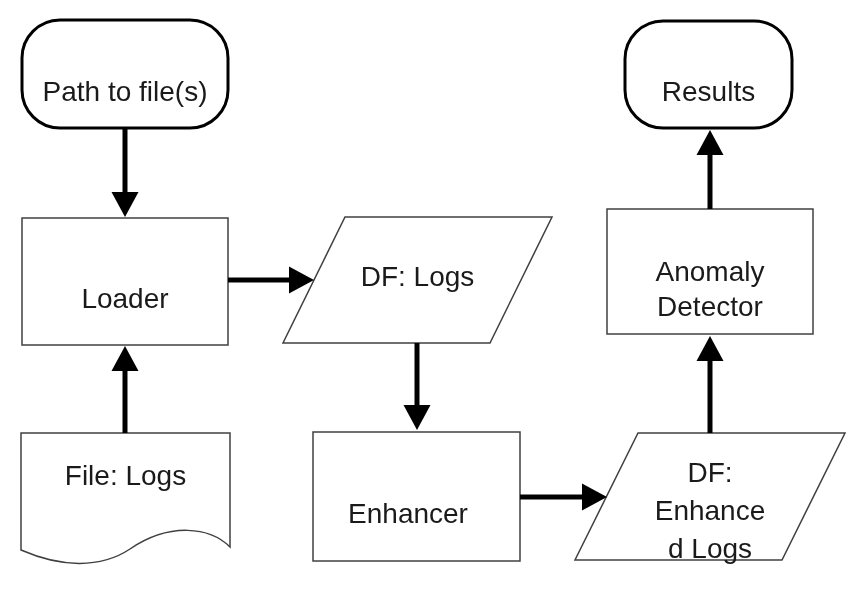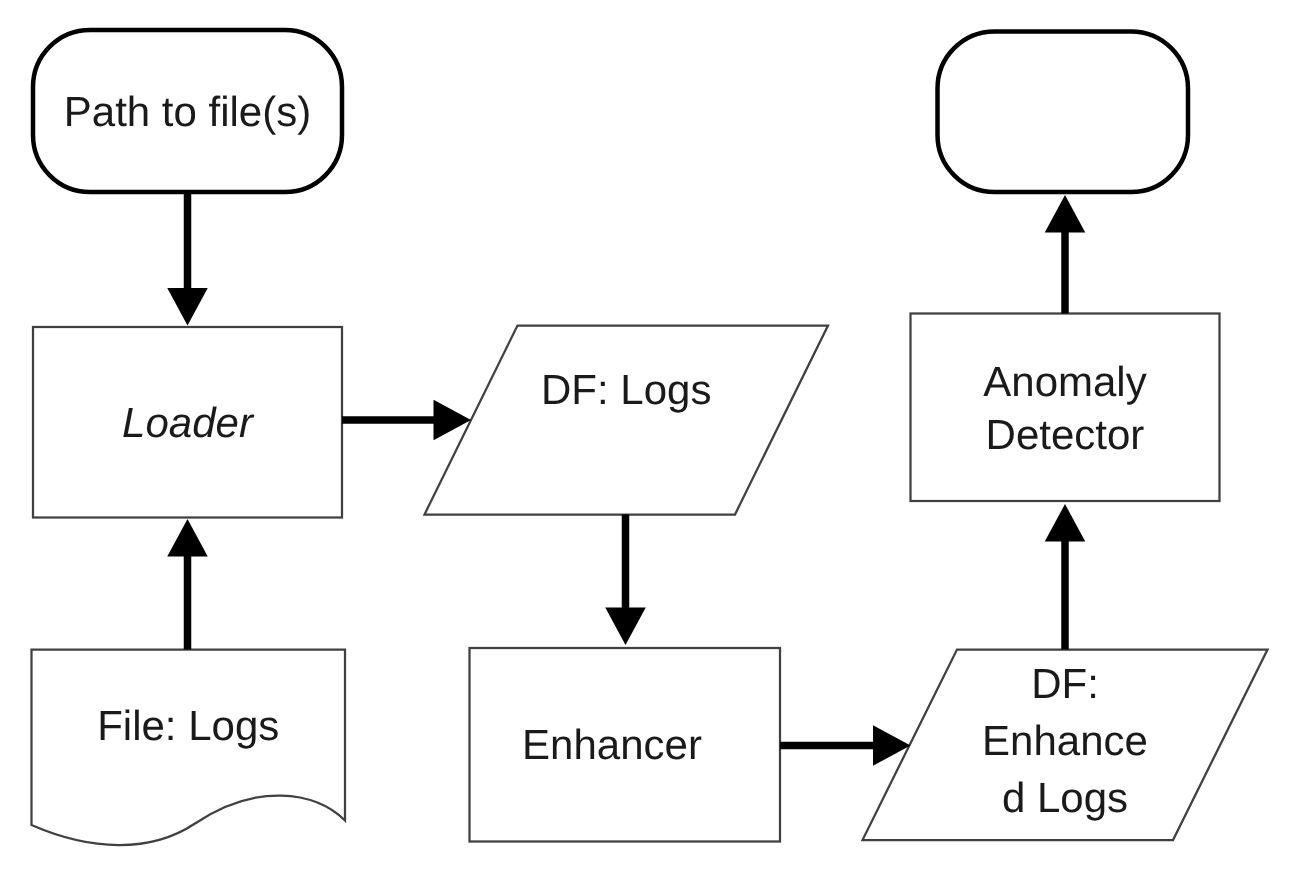--- a/index.html
+++ b/index.html
@@ -44,20 +44,21 @@
   .label {
     position: absolute;
     display: flex;
     align-items: center;
     justify-content: center;
     text-align: center;
     font-size: 28px;
     line-height: 35px;
     color: #1a1a1a;
     pointer-events: none;
+    margin-top: 17px;
   }
   .label .line {
     display: block;
   }
   .lh-wide .line {
     line-height: 38px;
   }
 </style>
 </head>
 <body>
@@ -113,37 +114,38 @@
     </g>
 
     <g>
       <line class="arrow-line" x1="710" y1="209" x2="710" y2="153"></line>
       <polygon class="arrow-head" points="710,130 696.5,155 723.5,155"></polygon>
     </g>
   </svg>
 
   <div class="label" style="left:22px; top:20px; width:206px; height:108px;">Path to file(s)</div>
 
-  <div class="label" style="left:22px; top:218px; width:206px; height:127px;font-style:italic;">Loader</div>
+  <div class="label" style="left:22px; top:218px; width:206px; height:127px;">Loader</div>
 
-  <div class="label" style="left:21px; top:433px; width:209px; height:100px;">File: Logs</div>
+  <div class="label" style="left:21px; top:408px; width:209px; height:100px;">File: Logs</div>
 
   <div class="label" style="left:283px; top:217px; width:269px; height:84px;text-align:right;">DF: Logs</div>
 
   <div class="label" style="left:313px; top:432px; width:190px; height:129px;">Enhancer</div>
 
   <div class="label" style="left:607px; top:237px; width:206px; height:70px;">
     <div>
       <span class="line">Anomaly</span>
       <span class="line">Detector</span>
     </div>
   </div>
 
   <div class="label lh-wide" style="left:575px; top:437px; width:270px; height:114px;">
     <div>
       <span class="line">DF:</span>
       <span class="line">Enhance</span>
       <span class="line">d Logs</span>
     </div>
   </div>
 
+  <div class="label" style="left:625px; top:21px; width:167px; height:107px;">Results</div>
 
 </div>
 
 </body></html>

